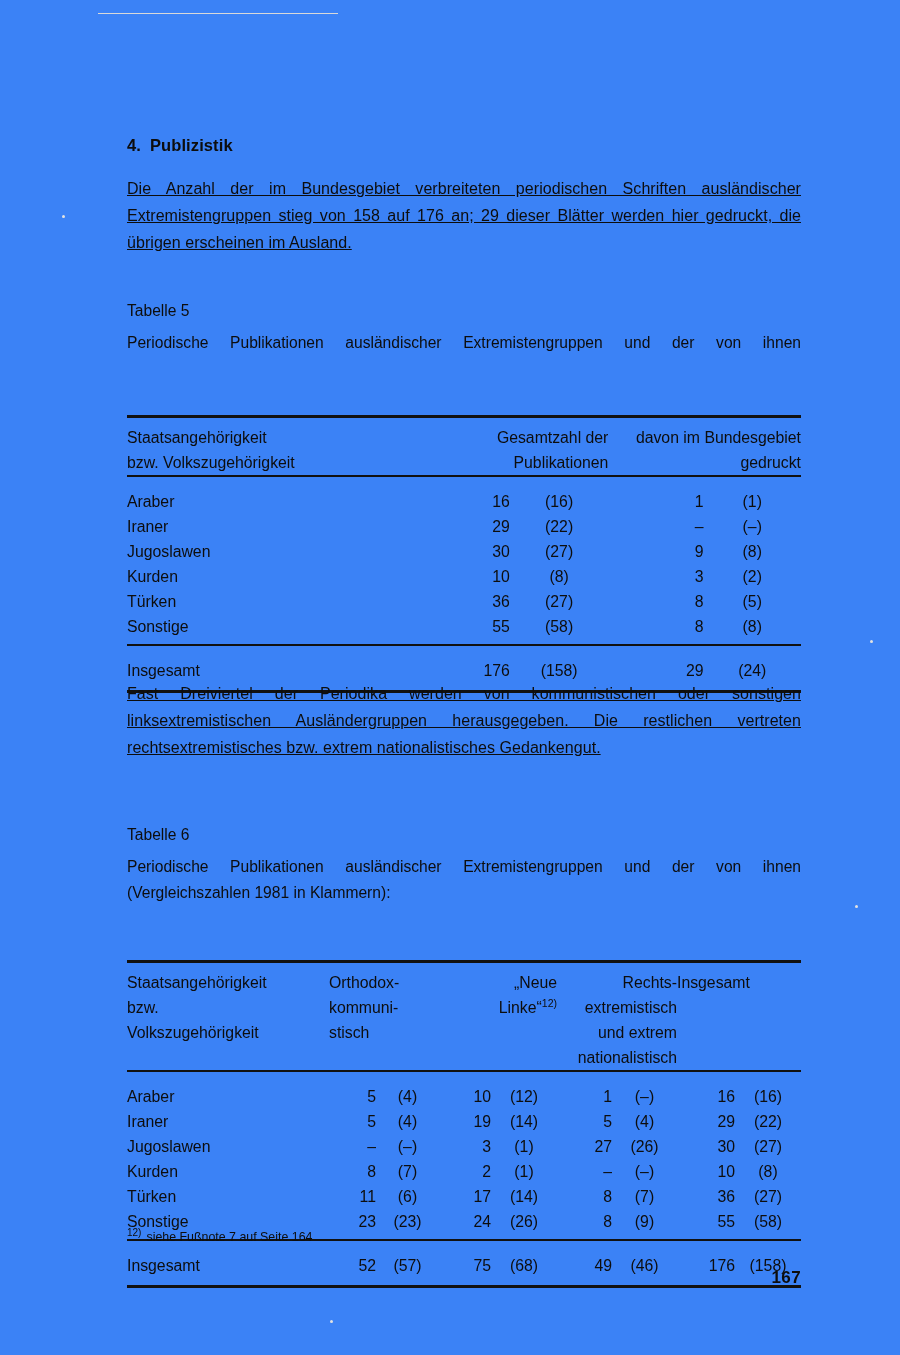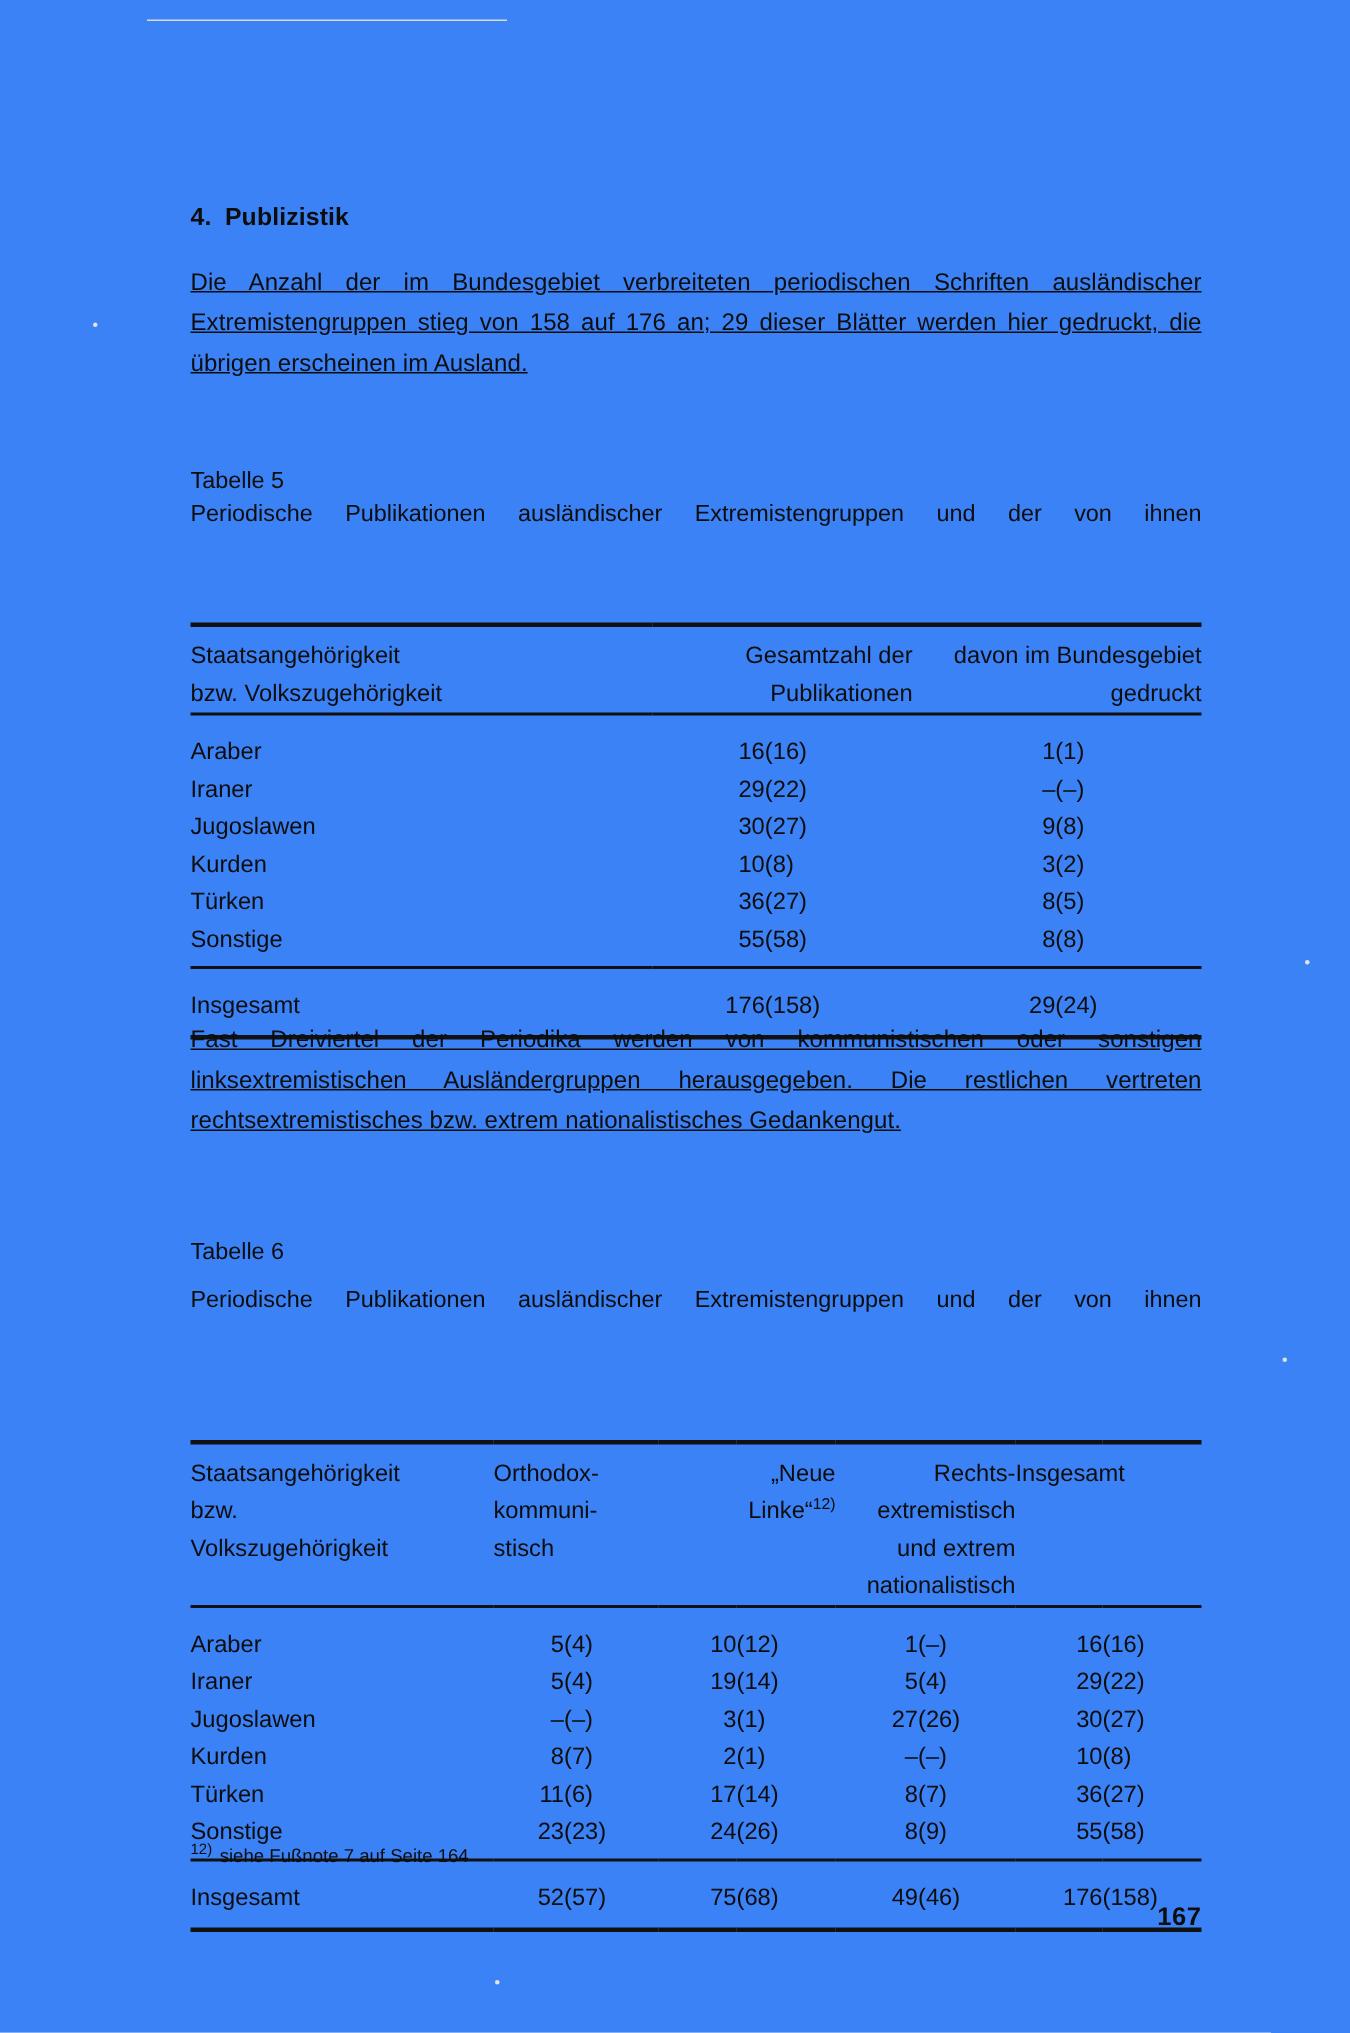--- a/index.html
+++ b/index.html
@@ -79,21 +79,21 @@
   .table-desc {
     position: absolute;
     font-size: 15.6px;
     margin: 0;
     line-height: 26px;
     text-align: justify;
     width: 674px;
   }
   .table-desc .lastline { text-align: left; }
 
-  #t5-caption { top: 308px; left: 0; }
+  #t5-caption { top: 298px; left: 0; }
   #t5-desc    { top: 330px; left: 0; }
   #t6-caption { top: 822px; left: 0; }
   #t6-desc    { top: 854px; left: 0; }
 
   table.dtable {
     position: absolute;
     border-collapse: collapse;
     font-size: 15.8px;
     width: 674px;
     left: 0;
@@ -117,21 +117,21 @@
     text-align: right;
     line-height: 25px;
   }
   .hdr-cell.left { text-align: left; }
 
   .spacer-row td { height: 7px; line-height: 7px; font-size: 1px; }
   .spacer-row-sm td { height: 5px; line-height: 5px; font-size: 1px; }
 
   .rowlabel { text-align: left; white-space: nowrap; }
   .num   { text-align: right; white-space: nowrap; }
-  .paren { text-align: left; white-space: nowrap; }
+  .paren { text-align: center; white-space: nowrap; }
 
   .total-label { text-align: left; white-space: nowrap; }
 
   .sup {
     font-size: 10.5px;
     vertical-align: super;
     line-height: 0;
   }
 
   .footnote {
@@ -279,20 +279,21 @@
             <td colspan="5"></td>
           </tr>
       </tbody>
     </table>
 
     <p class="body-para" id="mid-para">Fast Dreiviertel der Periodika werden von kommunistischen oder sonstigen linksextremistischen Ausländergruppen herausgegeben. Die restlichen vertreten rechtsextremistisches bzw. extrem nationalistisches Gedankengut.</p>
 
     <p class="table-caption" id="t6-caption">Tabelle 6</p>
     <div class="table-desc" id="t6-desc">
       <div style="text-align:justify;text-align-last:justify;">Periodische Publikationen ausländischer Extremistengruppen und der von ihnen</div>
+      <div class="lastline">(Vergleichszahlen 1981 in Klammern):</div>
     </div>
 
     <table class="dtable" id="table6">
       <colgroup>
         <col style="width:202px">
         <col style="width:47px">
         <col style="width:63px">
         <col style="width:52px">
         <col style="width:66px">
         <col style="width:55px">

